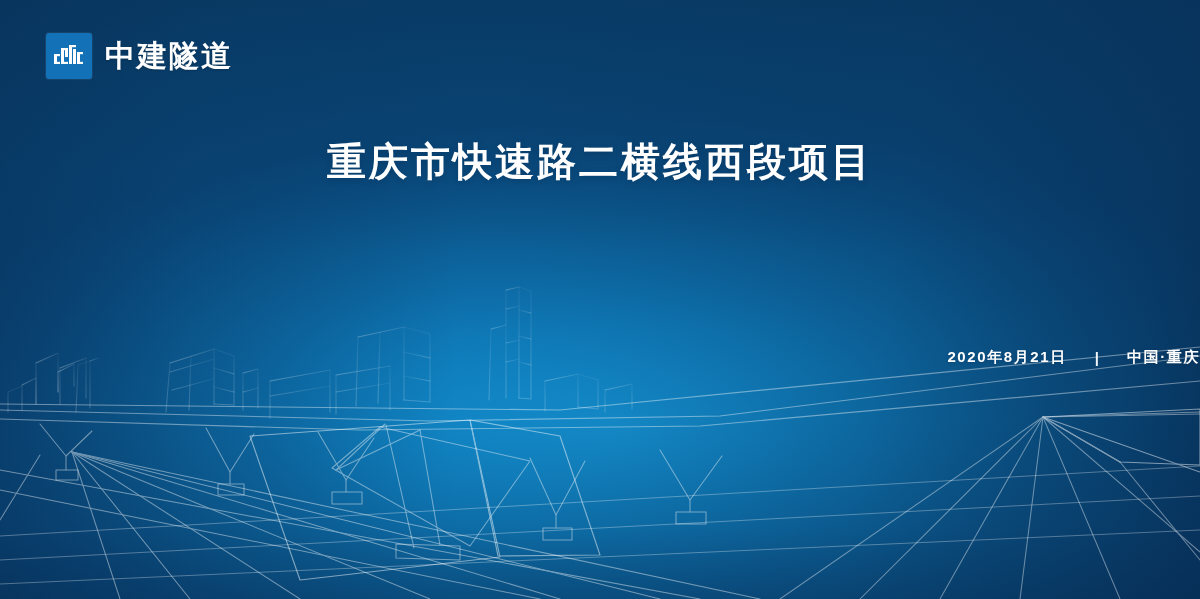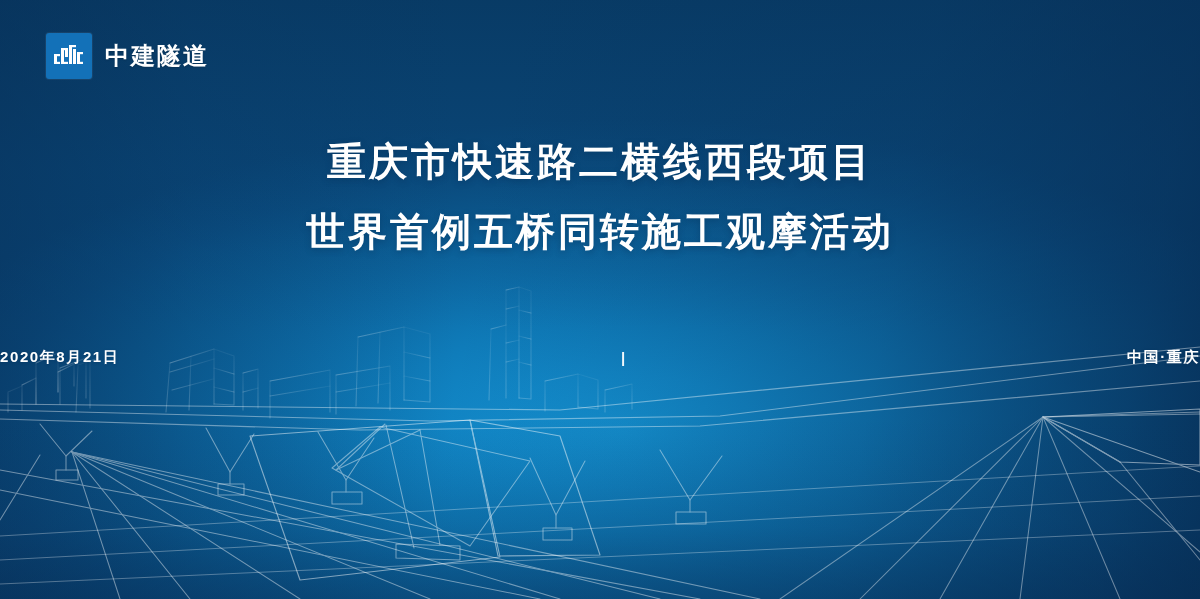--- a/index.html
+++ b/index.html
@@ -45,21 +45,21 @@
     display:flex;align-items:center;gap:13px;
   }
   .logo-mark{
     width:46px;height:46px;border-radius:3px;
     background:#1371b8;
     display:flex;align-items:center;justify-content:center;
     box-shadow:0 0 0 1px rgba(255,255,255,0.06);
   }
   .logo-word{
     color:#ffffff;
-    font-size:24px;
+    font-size:30px;
     font-weight:bold;
     letter-spacing:2px;
     line-height:1;
     white-space:nowrap;
     text-shadow:0 1px 2px rgba(0,0,0,0.18);
   }
 
   
   .title-block{
     position:absolute;left:0;right:0;top:127px;
@@ -71,21 +71,21 @@
     font-weight:bold;
     line-height:70px;
     letter-spacing:3px;
     white-space:nowrap;
     text-shadow:0 2px 6px rgba(4,40,76,0.35);
   }
 
   
   .meta-row{
     position:absolute;left:0;right:0;top:348px;
-    display:flex;align-items:center;justify-content:space-between;
+    display:flex;align-items:center;justify-content:flex-end;
     gap:28px;
   }
   .meta-text{
     color:#ffffff;
     font-size:15px;
     font-weight:bold;
     letter-spacing:1.6px;
     white-space:nowrap;
     text-shadow:0 1px 3px rgba(4,40,76,0.30);
   }
@@ -295,21 +295,20 @@
           <rect x="25" y="9" width="6" height="2.2"></rect>
           <rect x="25" y="18.8" width="6" height="2.2"></rect>
         </g>
       </svg>
     </div>
     <div class="logo-word">中建隧道</div>
   </div>
 
   <div class="title-block">
     <div class="title-line">重庆市快速路二横线西段项目</div>
-    <div class="title-line">世界首例五桥同转施工观摩活动</div>
   </div>
 
   <div class="meta-row">
     <div class="meta-text">2020年8月21日</div>
     <div class="meta-sep">|</div>
     <div class="meta-text">中国·重庆</div>
   </div>
 
 </div>
 

